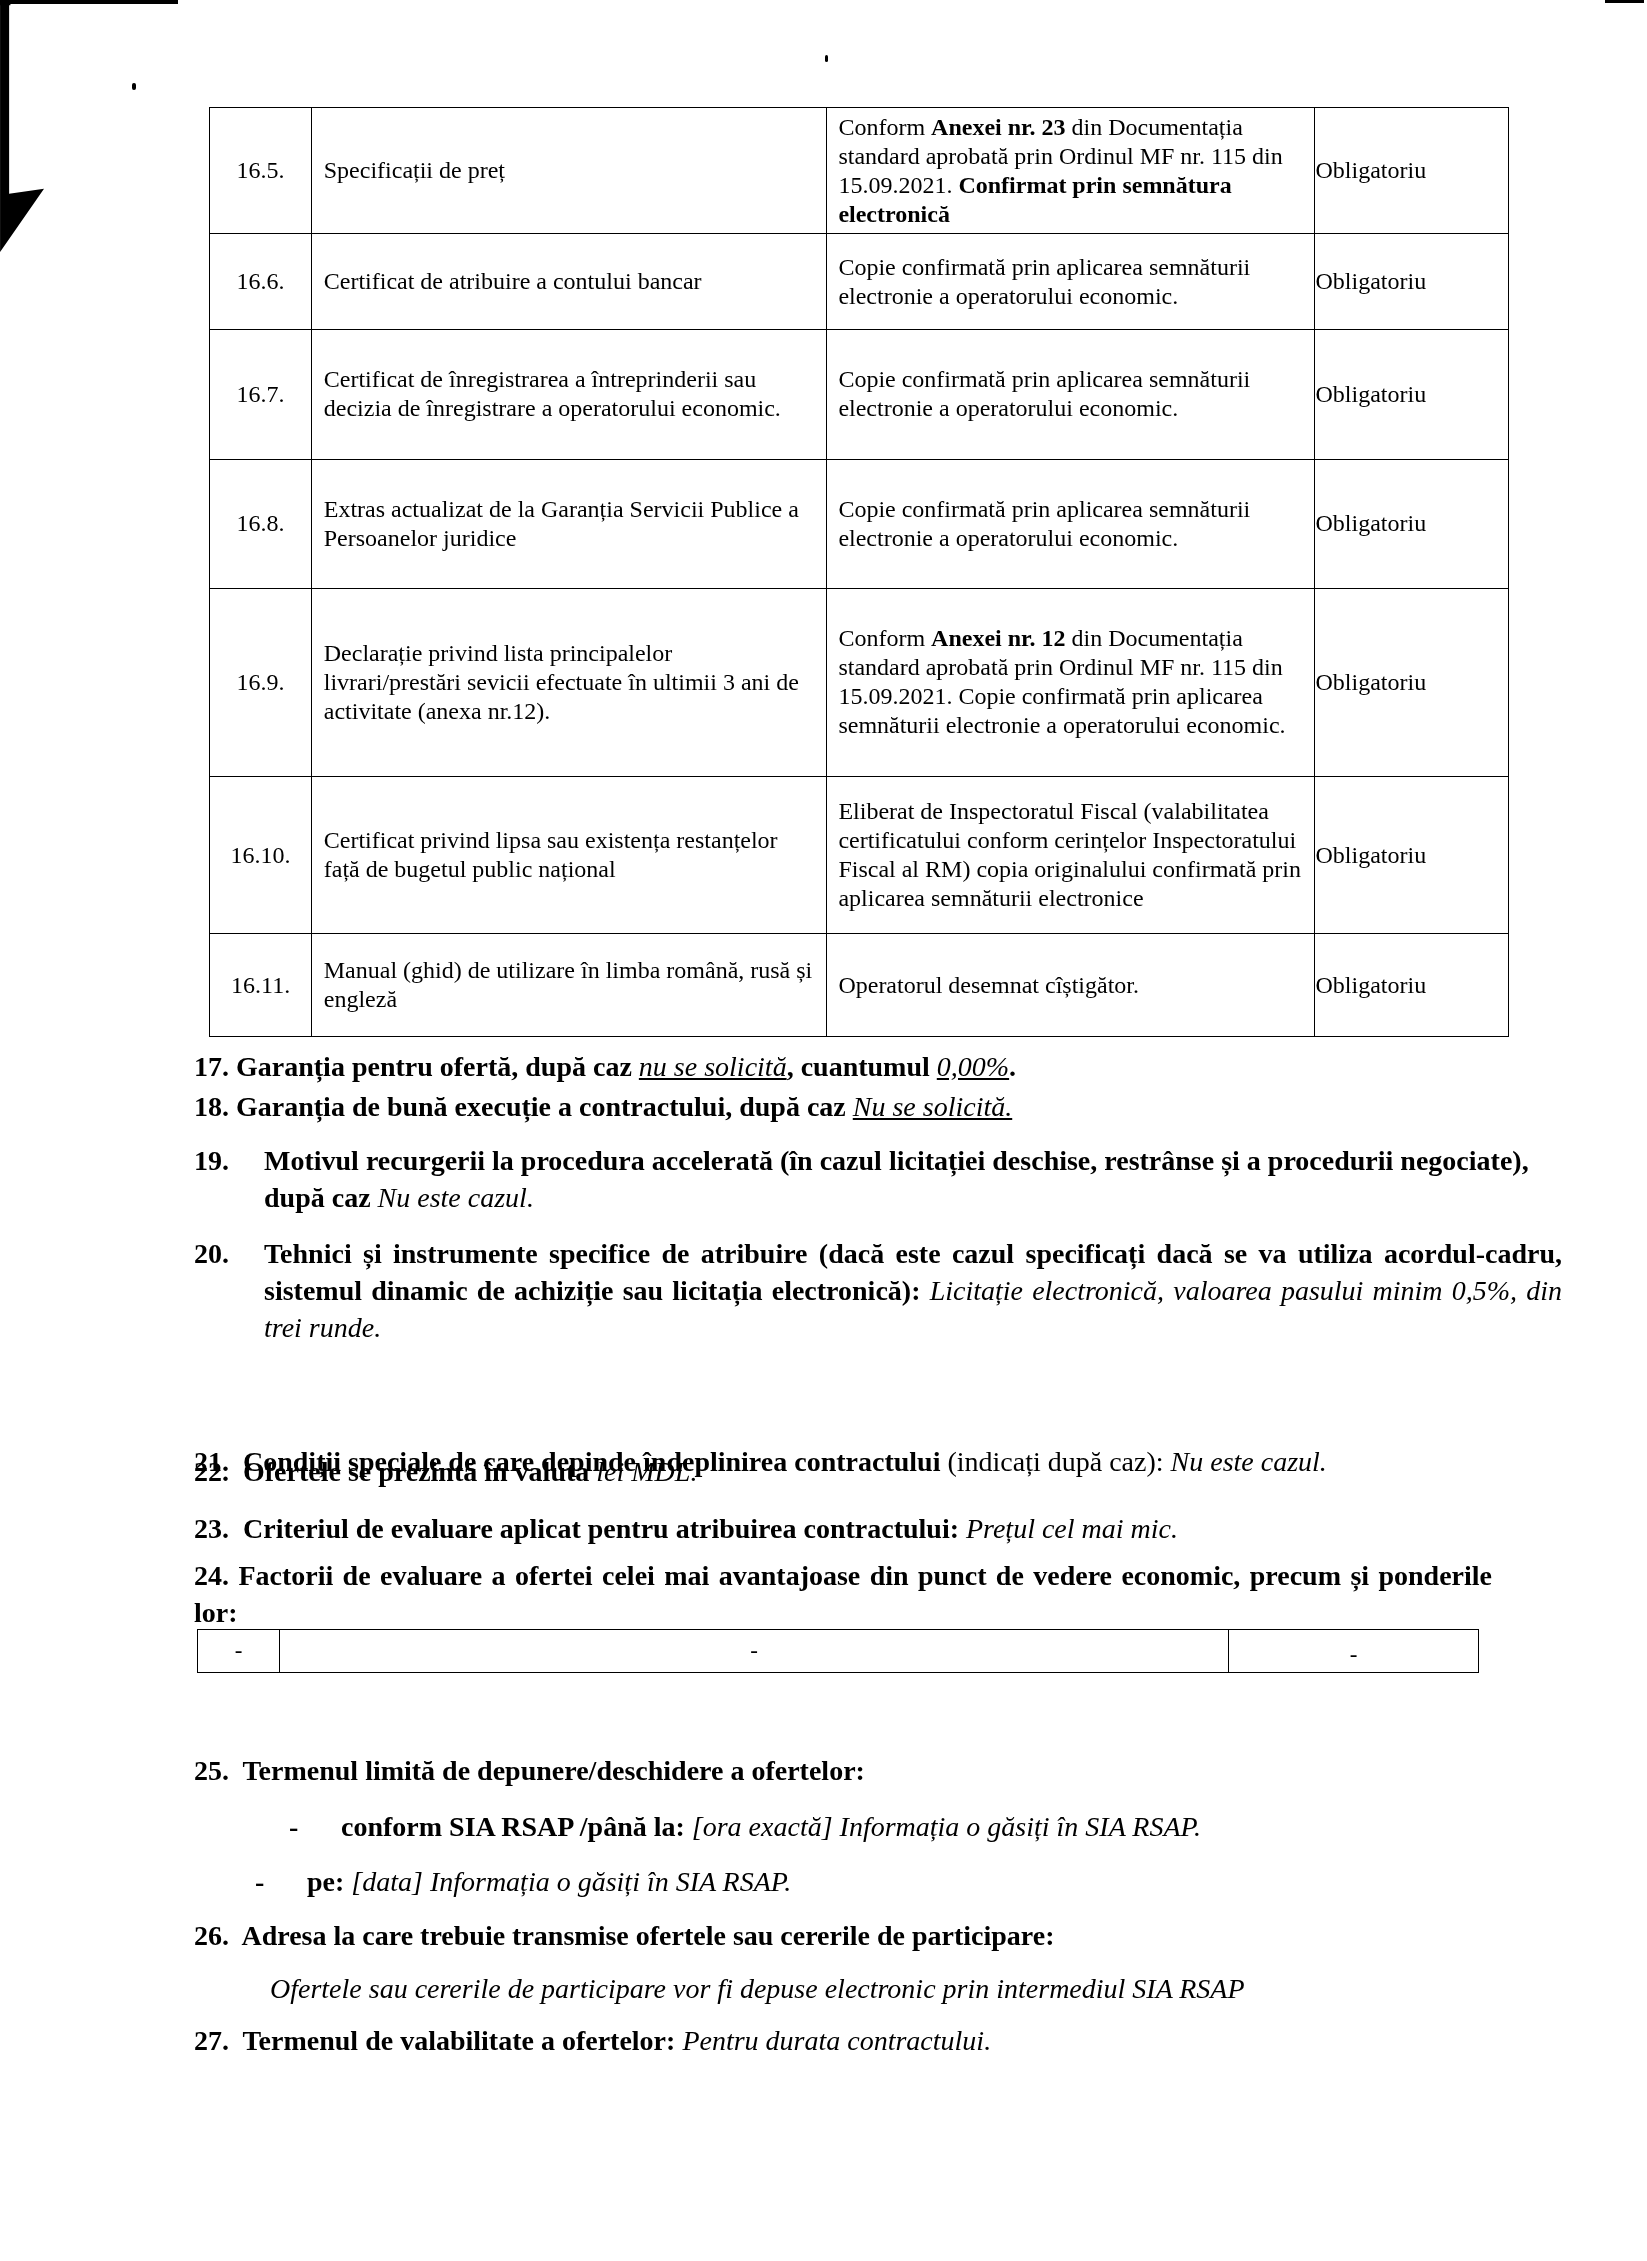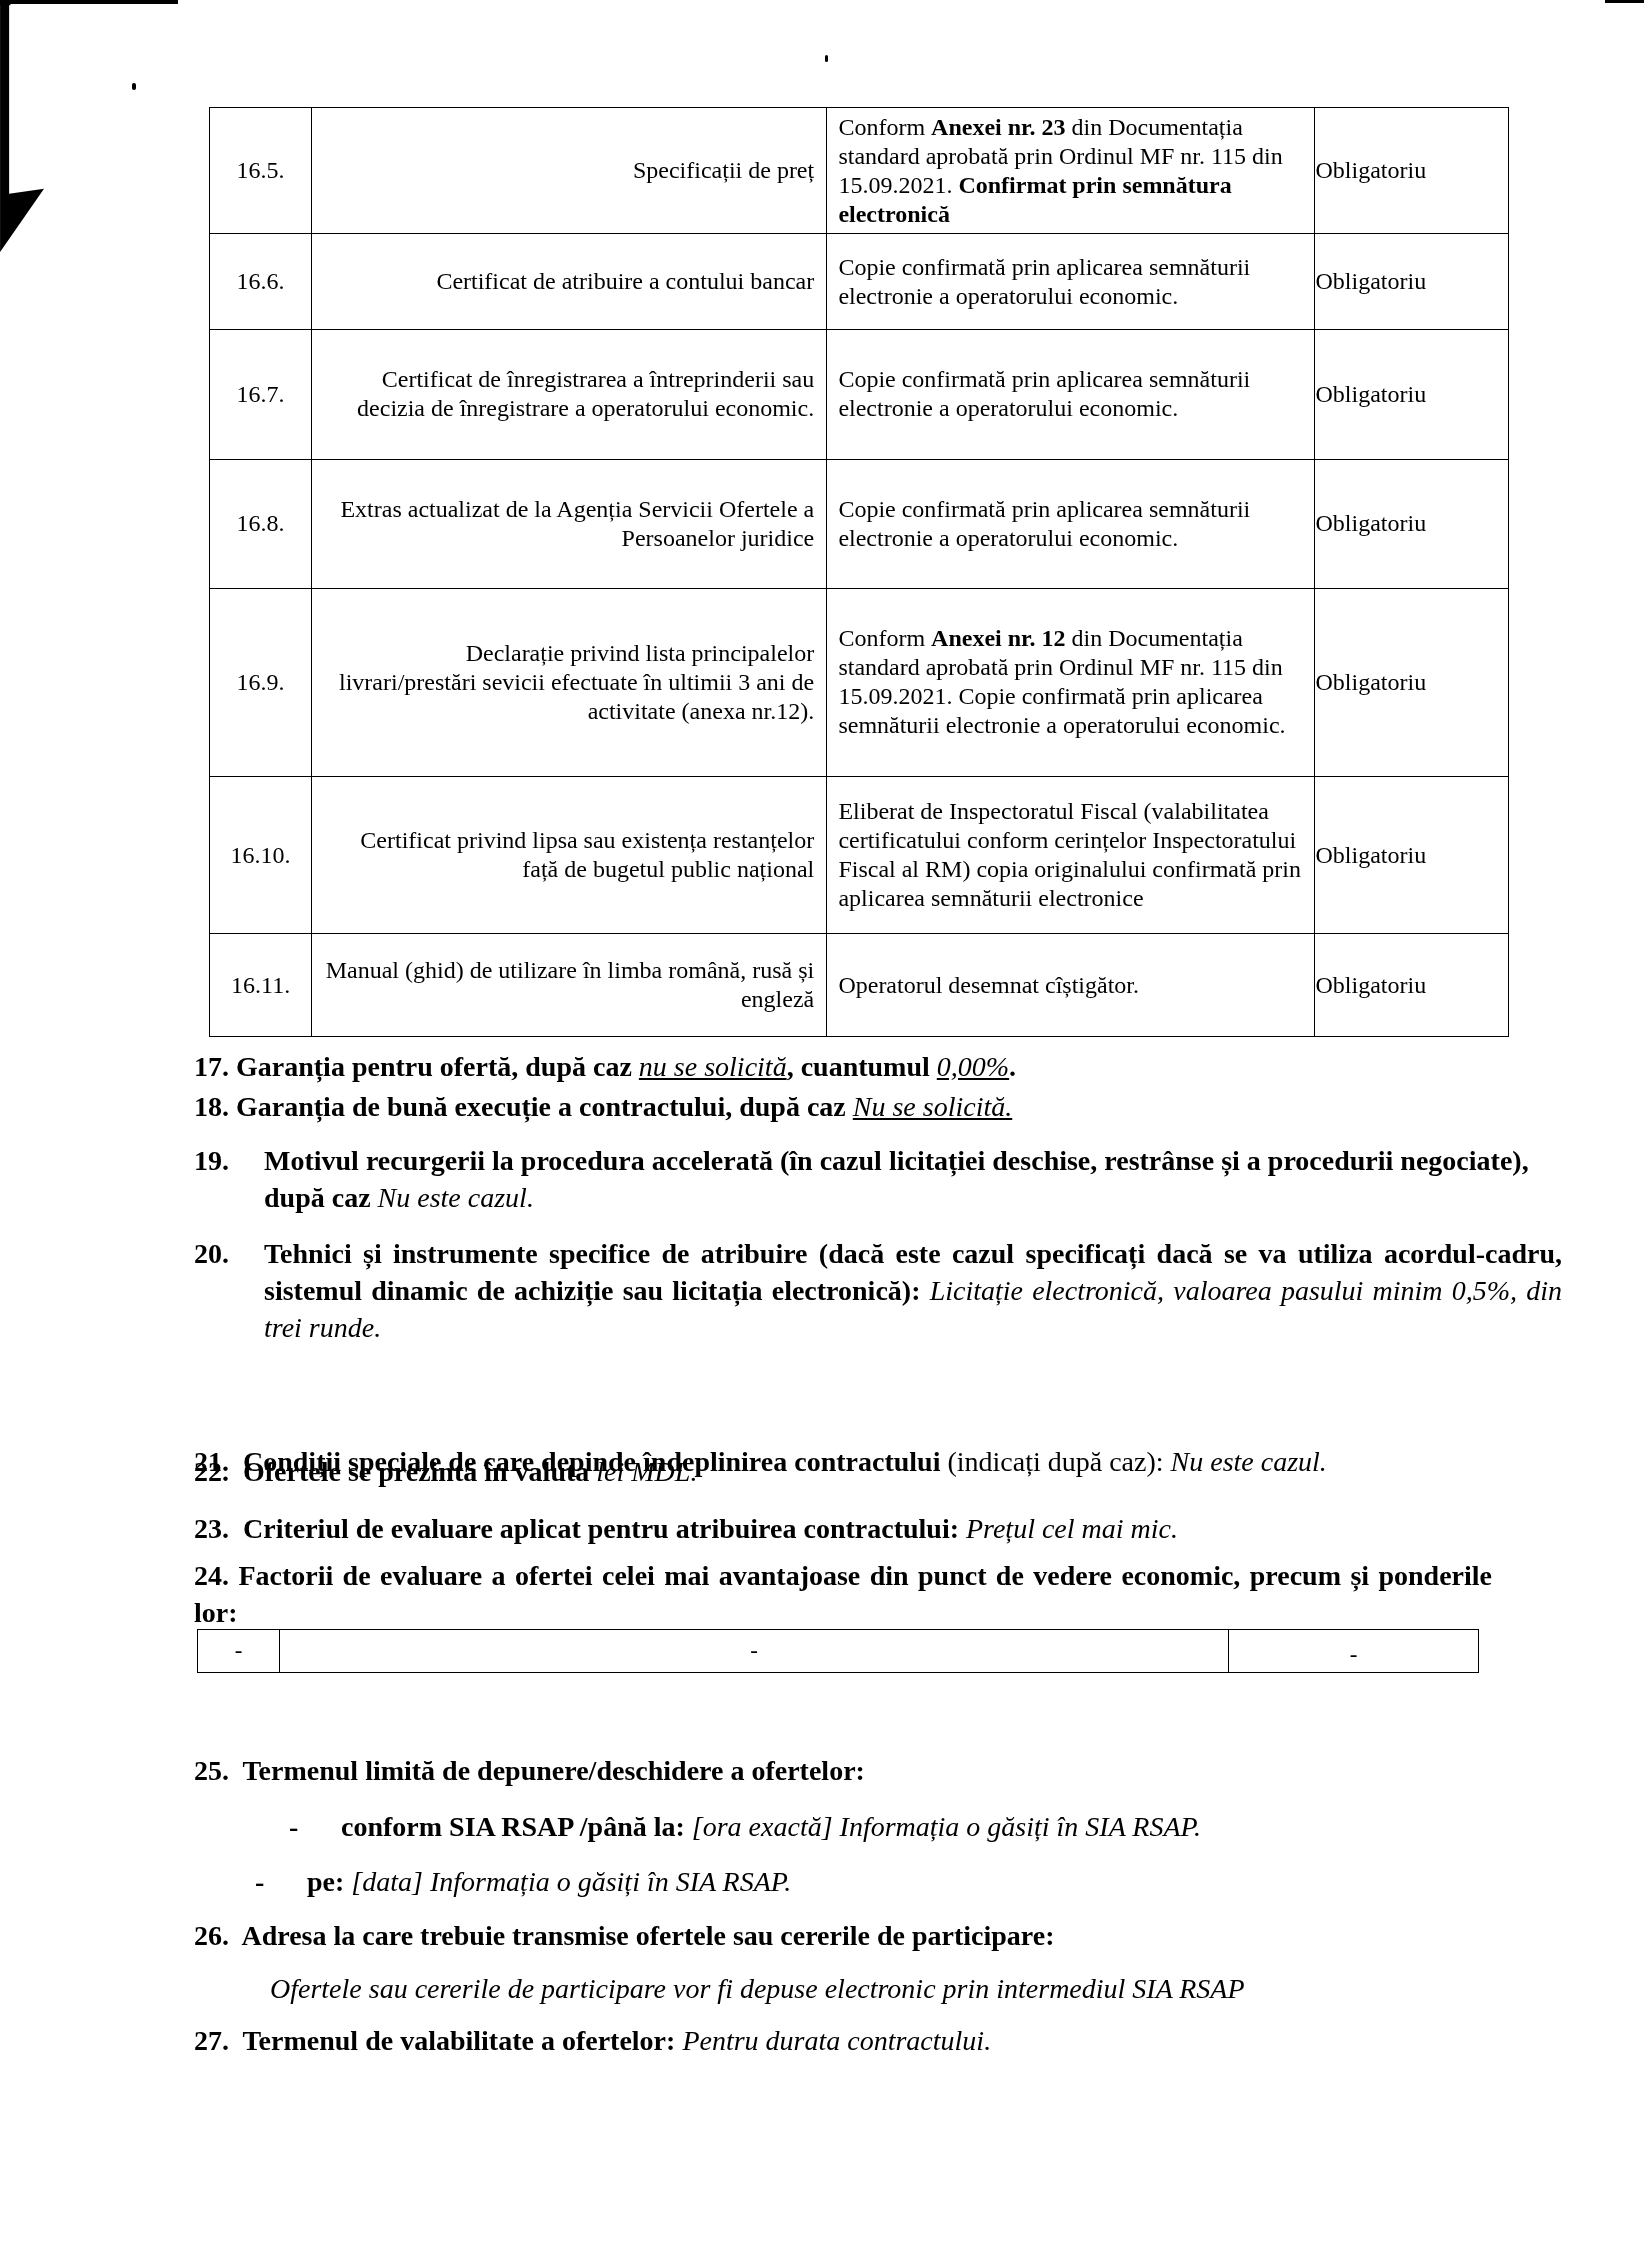--- a/index.html
+++ b/index.html
@@ -13,21 +13,21 @@
   .scan-mark-tr { position: absolute; left: 1605px; top: 0; width: 39px; height: 3.2px; background: #000; }
   .speck { position: absolute; width: 3.9px; height: 6.5px; background: #000; border-radius: 1.9px; }
 
   
   table.req {
     position: absolute; left: 209px; top: 107px; width: 1300px;
     border-collapse: collapse; font-size: 24px; line-height: 29px;
   }
   table.req td { border: 1.9px solid #000; vertical-align: middle; padding: 2.6px 11.6px; }
   table.req td.num { width: 78px; text-align: center; }
-  table.req td.desc { width: 491px; text-align: right; }
+  table.req td.desc { width: 491px; }
   table.req td.doc { width: 465px; }
   table.req td.req-cell { width: 181px; text-align: left; padding-left: 0; }
   table.req tr.r1 td { height: 120px; }
   table.req tr.r2 td { height: 90px; }
   table.req tr.r3 td { height: 123px; }
   table.req tr.r4 td { height: 123px; }
   table.req tr.r5 td { height: 182px; }
   table.req tr.r6 td { height: 151px; }
   table.req tr.r7 td { height: 97px; }
   b { font-weight: bold; }
@@ -84,21 +84,21 @@
       <td class="req-cell">Obligatoriu</td>
     </tr>
     <tr class="r3">
       <td class="num">16.7.</td>
       <td class="desc">Certificat de înregistrarea a întreprinderii sau decizia de înregistrare a operatorului economic.</td>
       <td class="doc">Copie confirmată prin aplicarea semnăturii electronie a operatorului economic.</td>
       <td class="req-cell">Obligatoriu</td>
     </tr>
     <tr class="r4">
       <td class="num">16.8.</td>
-      <td class="desc">Extras actualizat de la Agenția Servicii Ofertele a Persoanelor juridice</td>
+      <td class="desc">Extras actualizat de la Garanția Servicii Publice a Persoanelor juridice</td>
       <td class="doc">Copie confirmată prin aplicarea semnăturii electronie a operatorului economic.</td>
       <td class="req-cell">Obligatoriu</td>
     </tr>
     <tr class="r5">
       <td class="num">16.9.</td>
       <td class="desc">Declarație privind lista principalelor livrari/prestări sevicii efectuate în ultimii 3 ani de activitate (anexa nr.12).</td>
       <td class="doc"><span>Conform </span><b>Anexei nr. 12</b><span> din Documentația standard aprobată prin Ordinul MF nr. 115 din 15.09.2021. Copie confirmată prin aplicarea semnăturii electronie a operatorului economic.</span></td>
       <td class="req-cell">Obligatoriu</td>
     </tr>
     <tr class="r6">

